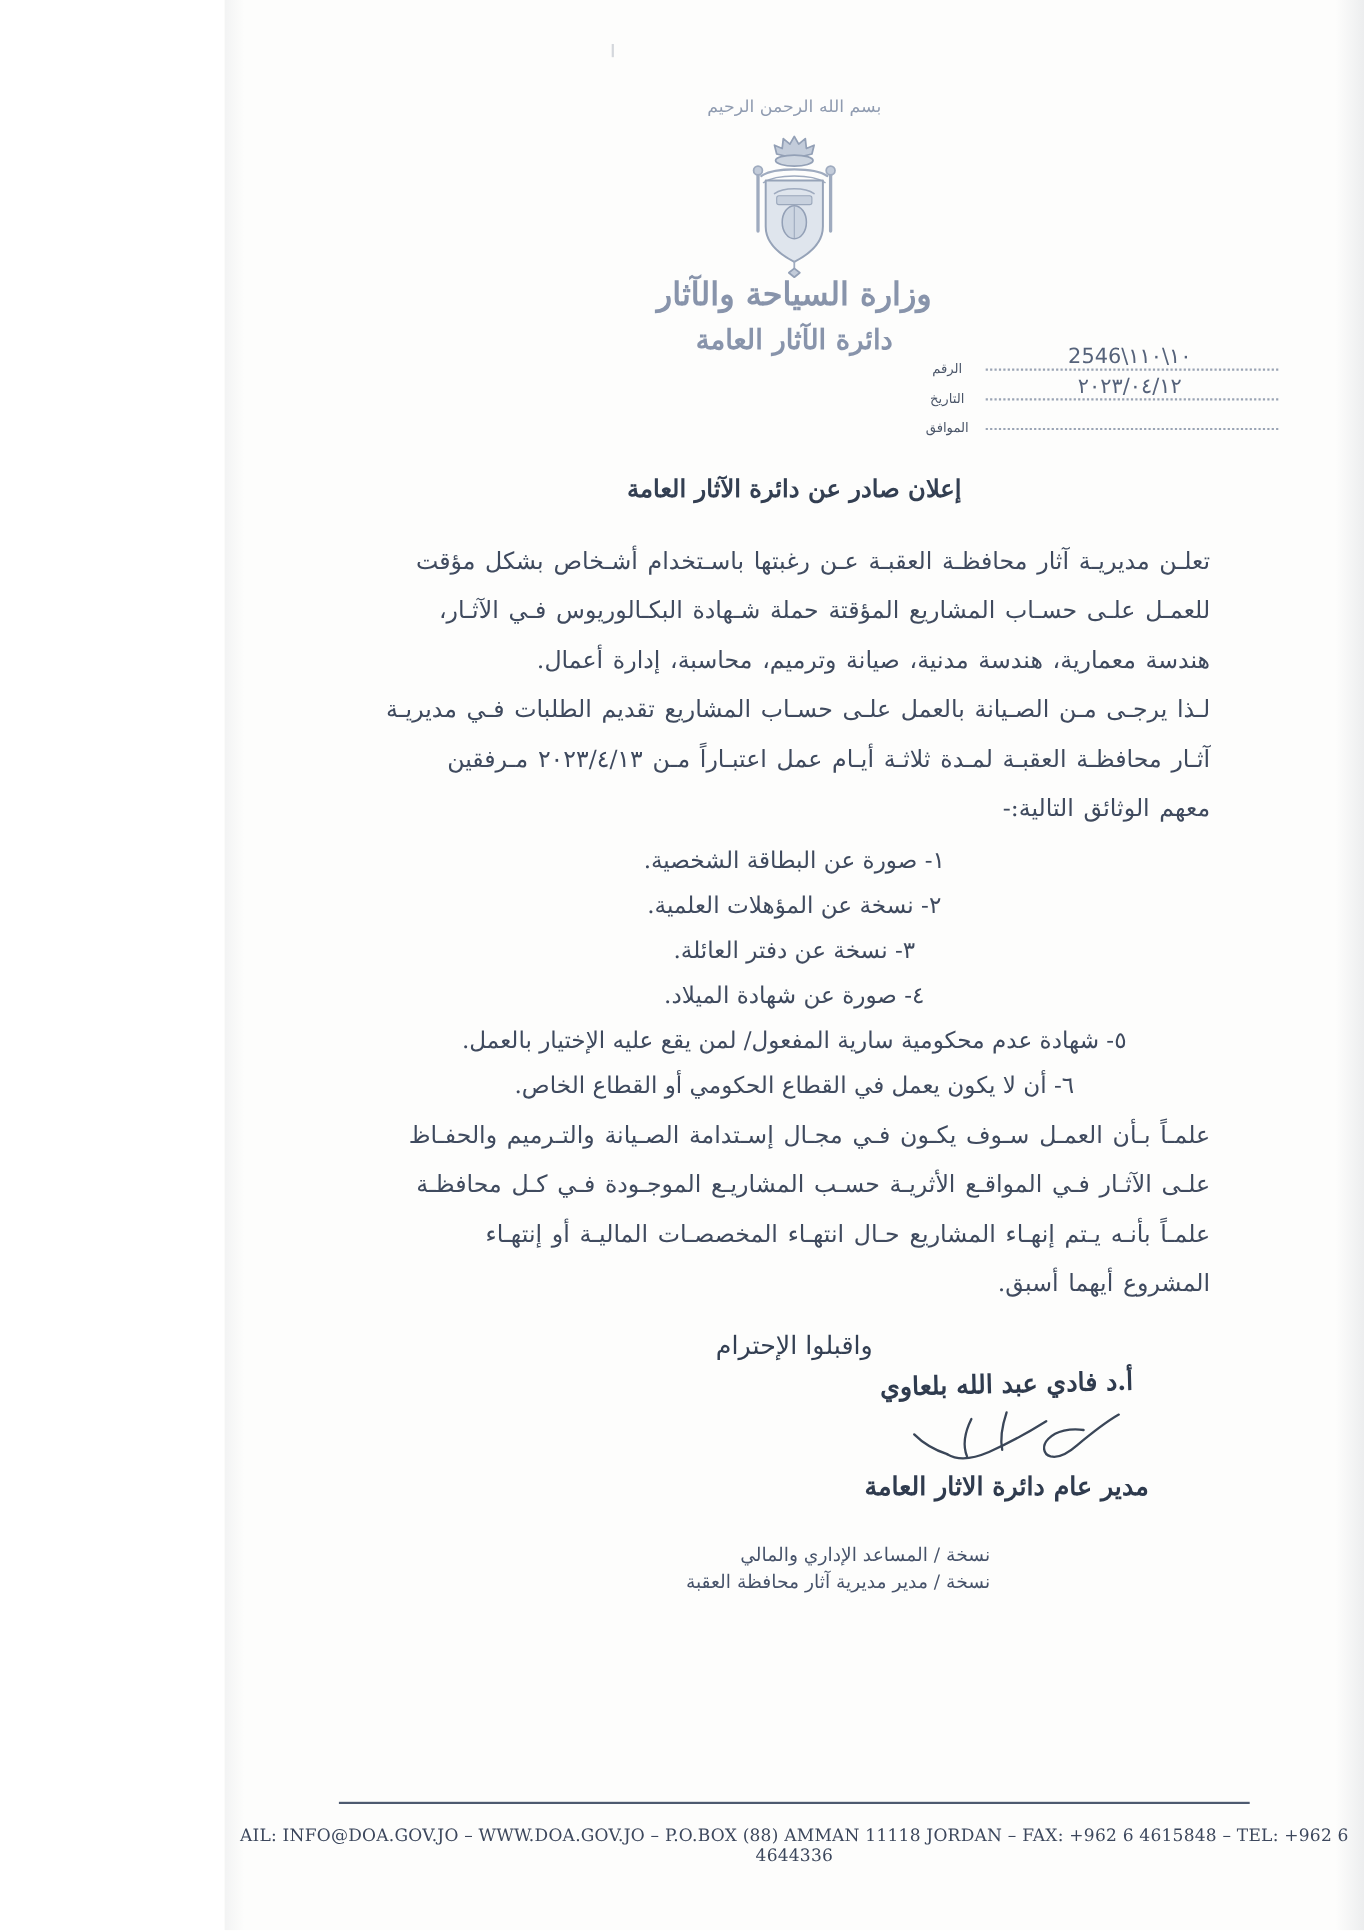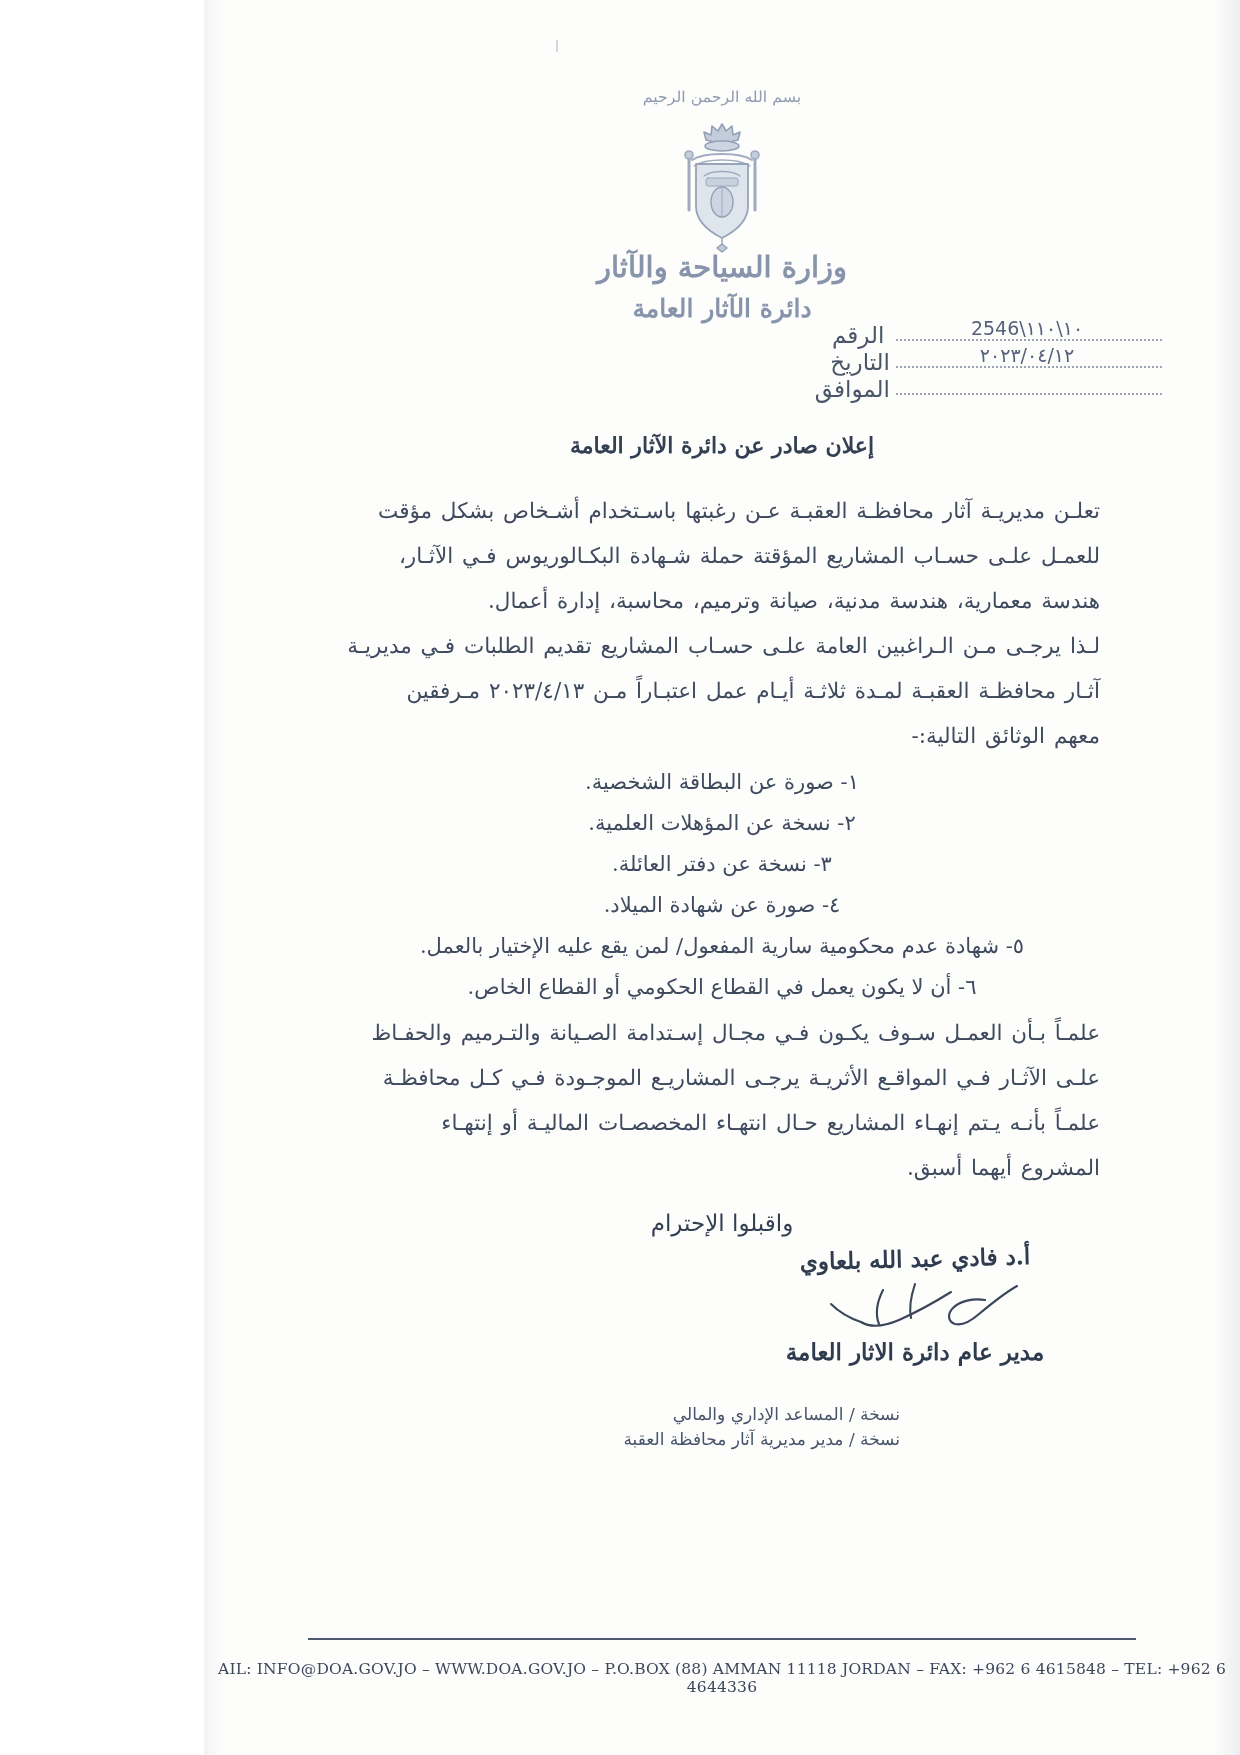--- a/index.html
+++ b/index.html
@@ -95,23 +95,23 @@
   .ref-row {
     display: flex;
     flex-direction: row;
     align-items: baseline;
     justify-content: flex-start;
     height: 27px;
     gap: 6px;
   }
   .ref-label {
     width: 58px;
-    text-align: left;
+    text-align: center;
     flex: 0 0 auto;
-    font-size: 23px;
+    font-size: 12px;
   }
   .ref-dots {
     flex: 1 1 auto;
     position: relative;
     height: 17px;
   }
   .ref-dots::after {
     content: "";
     position: absolute;
     bottom: 2px; left: 0; right: 0;
@@ -315,35 +315,35 @@
   </div>
 
   <div class="doc-title">إعلان صادر عن دائرة الآثار العامة</div>
 
   <div class="body">
 
     <p class="para">تعلـن مديريـة آثار محافظـة العقبـة عـن رغبتها باسـتخدام أشـخاص بشكل مؤقت</p>
     <p class="para">للعمـل علـى حسـاب المشاريع المؤقتة حملة شـهادة البكـالوريوس فـي الآثـار،</p>
     <p class="para">هندسة معمارية، هندسة مدنية، صيانة وترميم، محاسبة، إدارة أعمال.</p>
 
-    <p class="para">لـذا يرجـى مـن الـراغبين العامة علـى حسـاب المشاريع تقديم الطلبات فـي مديريـة</p>
+    <p class="para">لـذا يرجـى مـن الصـيانة بالعمل علـى حسـاب المشاريع تقديم الطلبات فـي مديريـة</p>
     <p class="para">آثـار محافظـة العقبـة لمـدة ثلاثـة أيـام عمل اعتبـاراً مـن ٢٠٢٣/٤/١٣ مـرفقين</p>
     <p class="para" style="text-align:center;">معهم الوثائق التالية:-</p>
 
     <ul class="list">
       <li>١- صورة عن البطاقة الشخصية.</li>
       <li>٢- نسخة عن المؤهلات العلمية.</li>
       <li>٣- نسخة عن دفتر العائلة.</li>
       <li>٤- صورة عن شهادة الميلاد.</li>
       <li>٥- شهادة عدم محكومية سارية المفعول/ لمن يقع عليه الإختيار بالعمل.</li>
       <li>٦- أن لا يكون يعمل في القطاع الحكومي أو القطاع الخاص.</li>
     </ul>
 
     <p class="para">علمـاً بـأن العمـل سـوف يكـون فـي مجـال إسـتدامة الصـيانة والتـرميم والحفـاظ</p>
-    <p class="para">علـى الآثـار فـي المواقـع الأثريـة يرجـى المشاريـع الموجـودة فـي كـل محافظـة</p>
+    <p class="para">علـى الآثـار فـي المواقـع الأثريـة حسـب المشاريـع الموجـودة فـي كـل محافظـة</p>
     <p class="para">علمـاً بأنـه يـتم إنهـاء المشاريع حـال انتهـاء المخصصـات الماليـة أو إنتهـاء</p>
     <p class="para" style="text-align:center;">المشروع أيهما أسبق.</p>
 
     <div class="closing">واقبلوا الإحترام</div>
   </div>
 
   <div class="sig-wrap">
     <div class="sig-name">أ.د فادي عبد الله بلعاوي</div>
     <div class="sig-scribble">
       <svg viewBox="0 0 300 62" width="300" height="62" aria-hidden="true">

